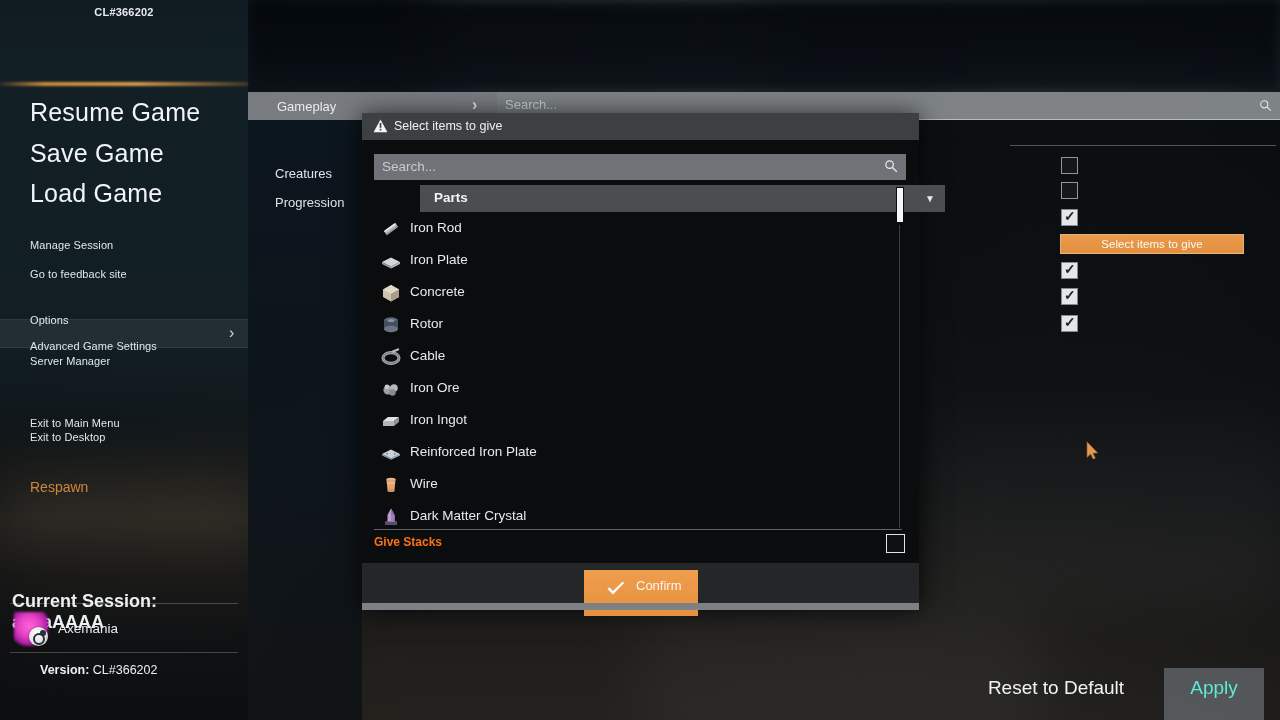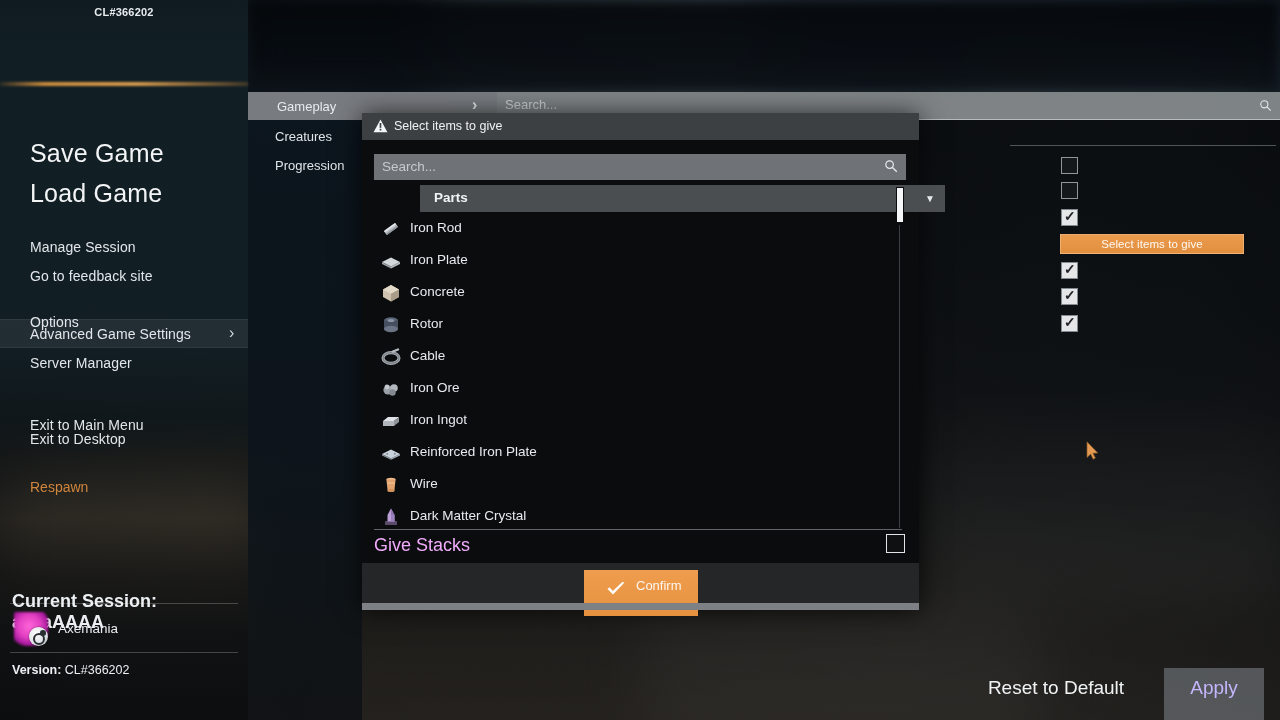--- a/index.html
+++ b/index.html
@@ -57,21 +57,21 @@
   .orange-rule {
     position: absolute; left: 0; top: 82px; width: 248px; height: 4px;
     background: linear-gradient(90deg, rgba(190,120,40,0.15) 0%, #c98a3c 18%, #d59a4e 55%, rgba(150,100,45,0.35) 100%);
     filter: blur(1.2px);
   }
   .menu-big { position: absolute; left: 30px; color: #f2f4f6; font-size: 25px; font-weight: 400; letter-spacing: .2px; }
   .menu-big.m0 { top: 98px; }
   .menu-big.m1 { top: 139px; }
   .menu-big.m2 { top: 179px; }
   .menu-small {
-    position: absolute; left: 30px; color: #e2e6ea; font-size: 14px; letter-spacing: .1px;
+    position: absolute; left: 30px; color: #e2e6ea; font-size: 11px; letter-spacing: .1px;
   }
   .row-hl {
     position: absolute; left: 0; width: 248px; height: 29px;
     background: rgba(255,255,255,0.075);
     border-top: 1px solid rgba(255,255,255,0.06);
     border-bottom: 1px solid rgba(255,255,255,0.06);
   }
   .chev-right {
     position: absolute; color: #cfd5da; font-size: 16px; line-height: 1;
   }
@@ -97,21 +97,21 @@
   .avatar-steam::before {
     content: ""; position: absolute; left: 3.5px; top: 5.5px; width: 8px; height: 8px; border-radius: 50%;
     border: 2.2px solid #2a2f33;
   }
   .avatar-steam::after {
     content: ""; position: absolute; right: 2.5px; top: 3px; width: 5.5px; height: 5.5px; border-radius: 50%;
     background: #2a2f33;
   }
   .username { position: absolute; left: 58px; top: 621px; color: #e9ecef; font-size: 13.5px; }
   .version-line { position: absolute; left: 12px; top: 663px; font-size: 12.5px; color: #eceff2; }
-  .version-line b { font-weight: bold; }
+  .version-line b { font-weight: bold; margin-left: 28px; }
   .version-line span.v { font-weight: normal; }
 
   
   .settings-header {
     position: absolute; left: 248px; top: 92px; width: 1032px; height: 28px;
     background: rgba(122,126,130,0.86);
   }
   .settings-search {
     position: absolute; left: 497px; top: 92px; width: 783px; height: 28px;
     background: rgba(128,132,136,0.92);
@@ -125,21 +125,21 @@
     position: absolute; left: 248px; top: 92px; width: 249px; height: 28px;
     background: rgba(118,122,126,0.88);
   }
   .crumb-label { position: absolute; left: 277px; top: 99px; font-size: 13px; color: #e7ebee; }
   .crumb-arrow { position: absolute; left: 472px; top: 96px; font-size: 16px; color: #e7ebee; font-weight: bold; }
 
   .tabs-col {
     position: absolute; left: 248px; top: 120px; width: 114px; height: 600px;
     background: linear-gradient(180deg, rgba(12,22,30,0.92) 0%, rgba(11,19,26,0.92) 60%, rgba(9,13,17,0.86) 100%);
   }
-  .tab-item { position: absolute; left: 275px; font-size: 13px; color: #dfe4e8; }
+  .tab-item { position: absolute; left: 275px; font-size: 13px; color: #dfe4e8; margin-top: 37px; }
 
   .settings-body {
     position: absolute; left: 362px; top: 120px; width: 918px; height: 600px;
     background: linear-gradient(180deg, rgba(9,11,13,0.90) 0%, rgba(11,13,15,0.82) 55%, rgba(14,15,16,0.55) 100%);
   }
   .ghost-row {
     position: absolute; color: rgba(190,196,202,0.12); font-size: 12px; filter: blur(1.6px);
   }
   .ghost-val { position: absolute; color: rgba(190,196,202,0.10); font-size: 12px; filter: blur(1.6px); }
   .hdr-rule { position: absolute; left: 1010px; top: 145px; width: 266px; height: 1px; background: rgba(210,218,226,0.35); }
@@ -163,21 +163,21 @@
   }
 
   .reset-btn {
     position: absolute; left: 968px; top: 668px; width: 176px; height: 40px;
     color: #f0f3f5; font-size: 19px; text-align: center; line-height: 40px;
     background: transparent;
   }
   .apply-btn {
     position: absolute; left: 1164px; top: 668px; width: 100px; height: 52px;
     background: rgba(105,109,113,0.72);
-    color: #c4b5fd; font-size: 19px; text-align: center; line-height: 40px;
+    color: #5eead4; font-size: 19px; text-align: center; line-height: 40px;
   }
 
   
   .modal {
     position: absolute; left: 362px; top: 113px; width: 557px; height: 495px;
     background: #0b0c0d;
     box-shadow: 0 2px 24px rgba(0,0,0,0.75);
   }
   .modal-title {
     position: absolute; left: 0; top: 0; width: 557px; height: 27px;
@@ -216,21 +216,21 @@
   .m-scroll-thumb {
     position: absolute; left: 896px; top: 187px; width: 8px; height: 36px;
     background: #f4f6f8; border: 1px solid #0b0c0d;
   }
   .m-scroll-line {
     position: absolute; left: 899px; top: 225px; width: 1px; height: 303px;
     background: rgba(150,158,166,0.35);
   }
   .list-rule { position: absolute; left: 374px; top: 529px; width: 528px; height: 1px; background: rgba(180,188,196,0.5); }
 
-  .give-stacks-label { position: absolute; left: 374px; top: 535px; font-size: 18px; font-weight: normal; color: #f0abfc; }
+  .give-stacks-label { position: absolute; left: 374px; top: 535px; font-size: 12px; font-weight: bold; color: #f97316; }
   .give-stacks-chk {
     position: absolute; left: 886px; top: 534px; width: 19px; height: 19px;
     background: rgba(255,255,255,0.02); border: 1.5px solid #dfe4e8;
   }
   .modal-footer {
     position: absolute; left: 0; top: 450px; width: 557px; height: 45px;
     background: #242627;
   }
   .confirm-btn {
     position: absolute; left: 222px; top: 7px; width: 114px; height: 46px;
@@ -309,29 +309,30 @@
       <span class="tick">✓</span>
     </div>
 
   <div class="reset-btn">Reset to Default</div>
   <div class="apply-btn">Apply</div>
 
   <div class="sidebar">
     <div class="build-top">CL#366202</div>
     <div class="orange-rule"></div>
 
+    <div class="menu-big m0">Resume Game</div>
     <div class="menu-big m1">Save Game</div>
     <div class="menu-big m2">Load Game</div>
 
     <div class="menu-small" style="top:239px;">Manage Session</div>
     <div class="menu-small" style="top:268px;">Go to feedback site</div>
     <div class="menu-small" style="top:314px;">Options</div>
 
     <div class="row-hl" style="top:319px;"></div>
-    <div class="menu-small" style="top:326px;">Advanced Game Settings</div>
+    <div class="menu-small" style="top:340px;">Advanced Game Settings</div>
     <div class="chev-right" style="left:229px; top:325px;">›</div>
 
     <div class="menu-small" style="top:355px;">Server Manager</div>
 
     <div class="menu-small" style="top:402px;margin-top:15px;">Exit to Main Menu</div>
     <div class="menu-small" style="top:431px;">Exit to Desktop</div>
 
     <div class="respawn">Respawn</div>
 
     <div class="session-line">

